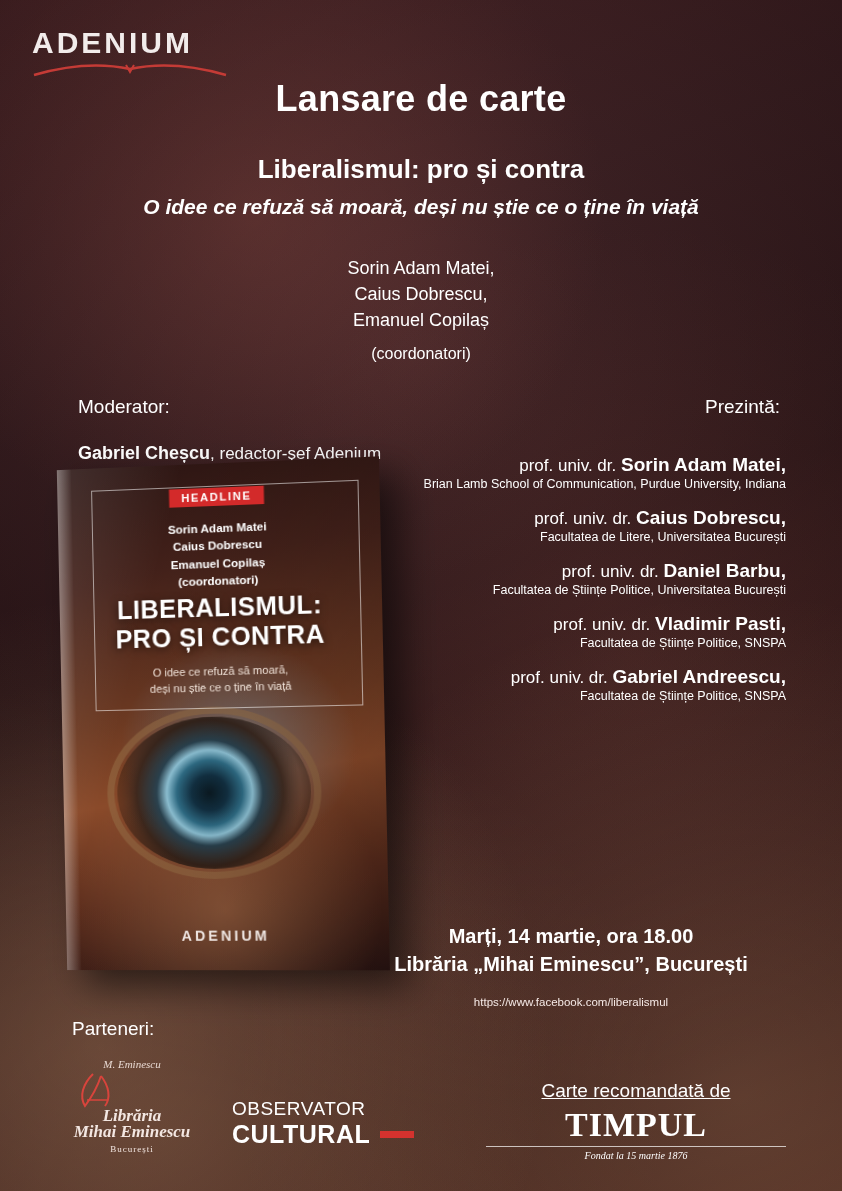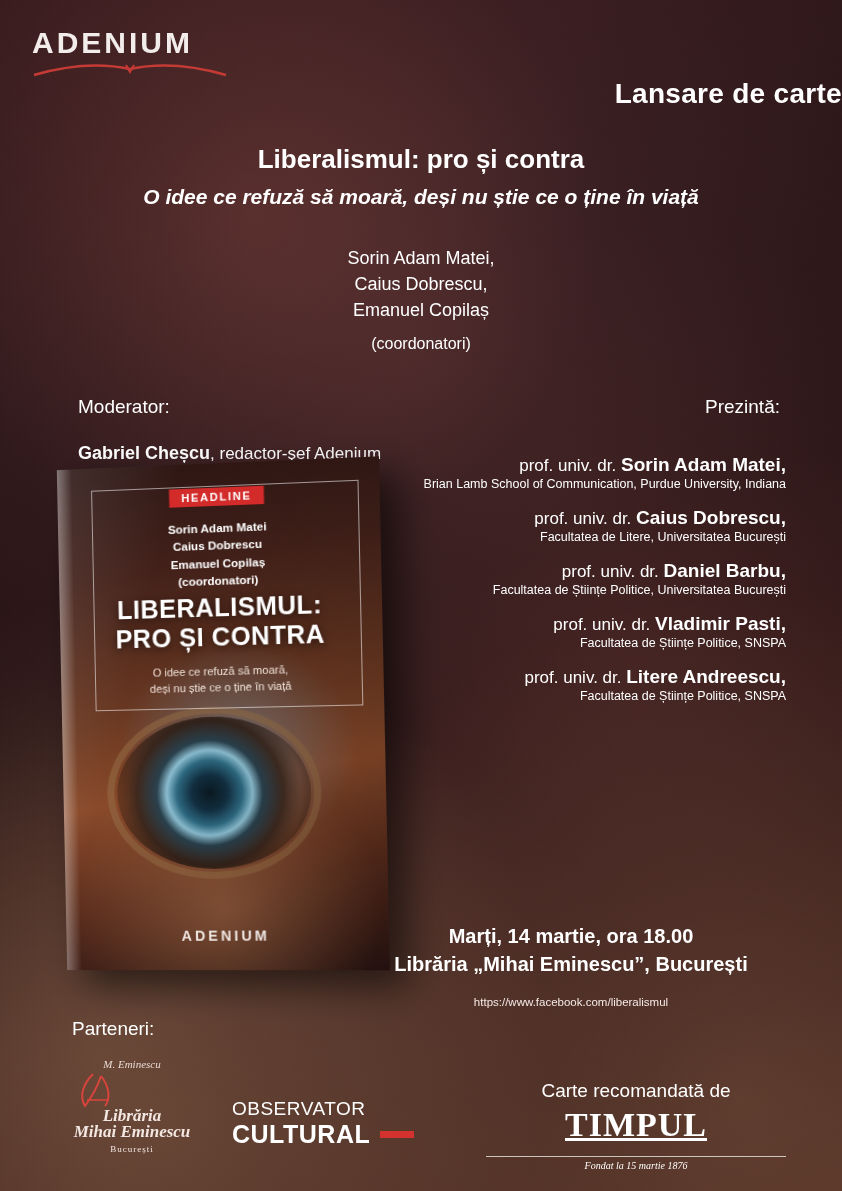--- a/index.html
+++ b/index.html
@@ -42,23 +42,23 @@
   }
   .logo-swoosh {
     margin-top: 2px;
     height: 16px; width: 196px;
     position: relative;
   }
   .logo-swoosh svg { display: block; }
 
   
   .headline {
-    text-align: right;
+    text-align: center;
     margin-top: 78px;
-    font-size: 28px;
+    font-size: 36px;
     font-weight: 700;
     letter-spacing: 0.3px;
   }
   .book-title {
     text-align: center;
     margin-top: 34px;
     font-size: 26px;
     font-weight: 700;
   }
   .book-subtitle {
@@ -229,28 +229,27 @@
     color: #fff;
   }
   .obs-l1 { font-size: 19px; font-weight: 400; letter-spacing: 0.5px; }
   .obs-l2 { font-size: 25px; font-weight: 700; letter-spacing: 0.5px; display: flex; align-items: center; gap: 10px;}
   .obs-dash { width: 34px; height: 7px; background: #d4322e; display: inline-block; }
 
   .recomandata {
     position: absolute; right: 56px; top: 1080px;
     width: 300px; text-align: center;
   }
-  .rec-label { font-size: 19px; }
+  .rec-label { font-size: 19px; text-decoration: underline; }
   .timpul {
     margin-top: 4px;
     font-family: "Liberation Serif", serif;
     font-size: 34px; font-weight: 700; letter-spacing: 1px;
     border-bottom: 1px solid rgba(255,255,255,0.7);
-    padding-bottom: 12px;
-    text-decoration: underline;
+    padding-bottom: 2px;
   }
   .timpul-sub {
     font-family: "Liberation Serif", serif;
     font-size: 10px; font-style: italic; margin-top: 3px;
   }
 </style>
 </head>
 <body>
 
 <div class="poster">
@@ -295,21 +294,21 @@
       </div>
       <div class="speaker">
         <div class="line1"><span>prof. univ. dr. </span><b>Daniel Barbu,</b></div>
         <div class="line2">Facultatea de Științe Politice, Universitatea București</div>
       </div>
       <div class="speaker">
         <div class="line1"><span>prof. univ. dr. </span><b>Vladimir Pasti,</b></div>
         <div class="line2">Facultatea de Științe Politice, SNSPA</div>
       </div>
       <div class="speaker">
-        <div class="line1"><span>prof. univ. dr. </span><b>Litere Andreescu,</b></div>
+        <div class="line1"><span>prof. univ. dr. </span><b>Gabriel Andreescu,</b></div>
         <div class="line2">Facultatea de Științe Politice, SNSPA</div>
       </div>
     </div>
   </div>
 
   <div class="book-wrap">
     <div class="book">
       <div class="eye"></div>
       <div class="eye-ring"></div>
       <div class="book-spine"></div>

